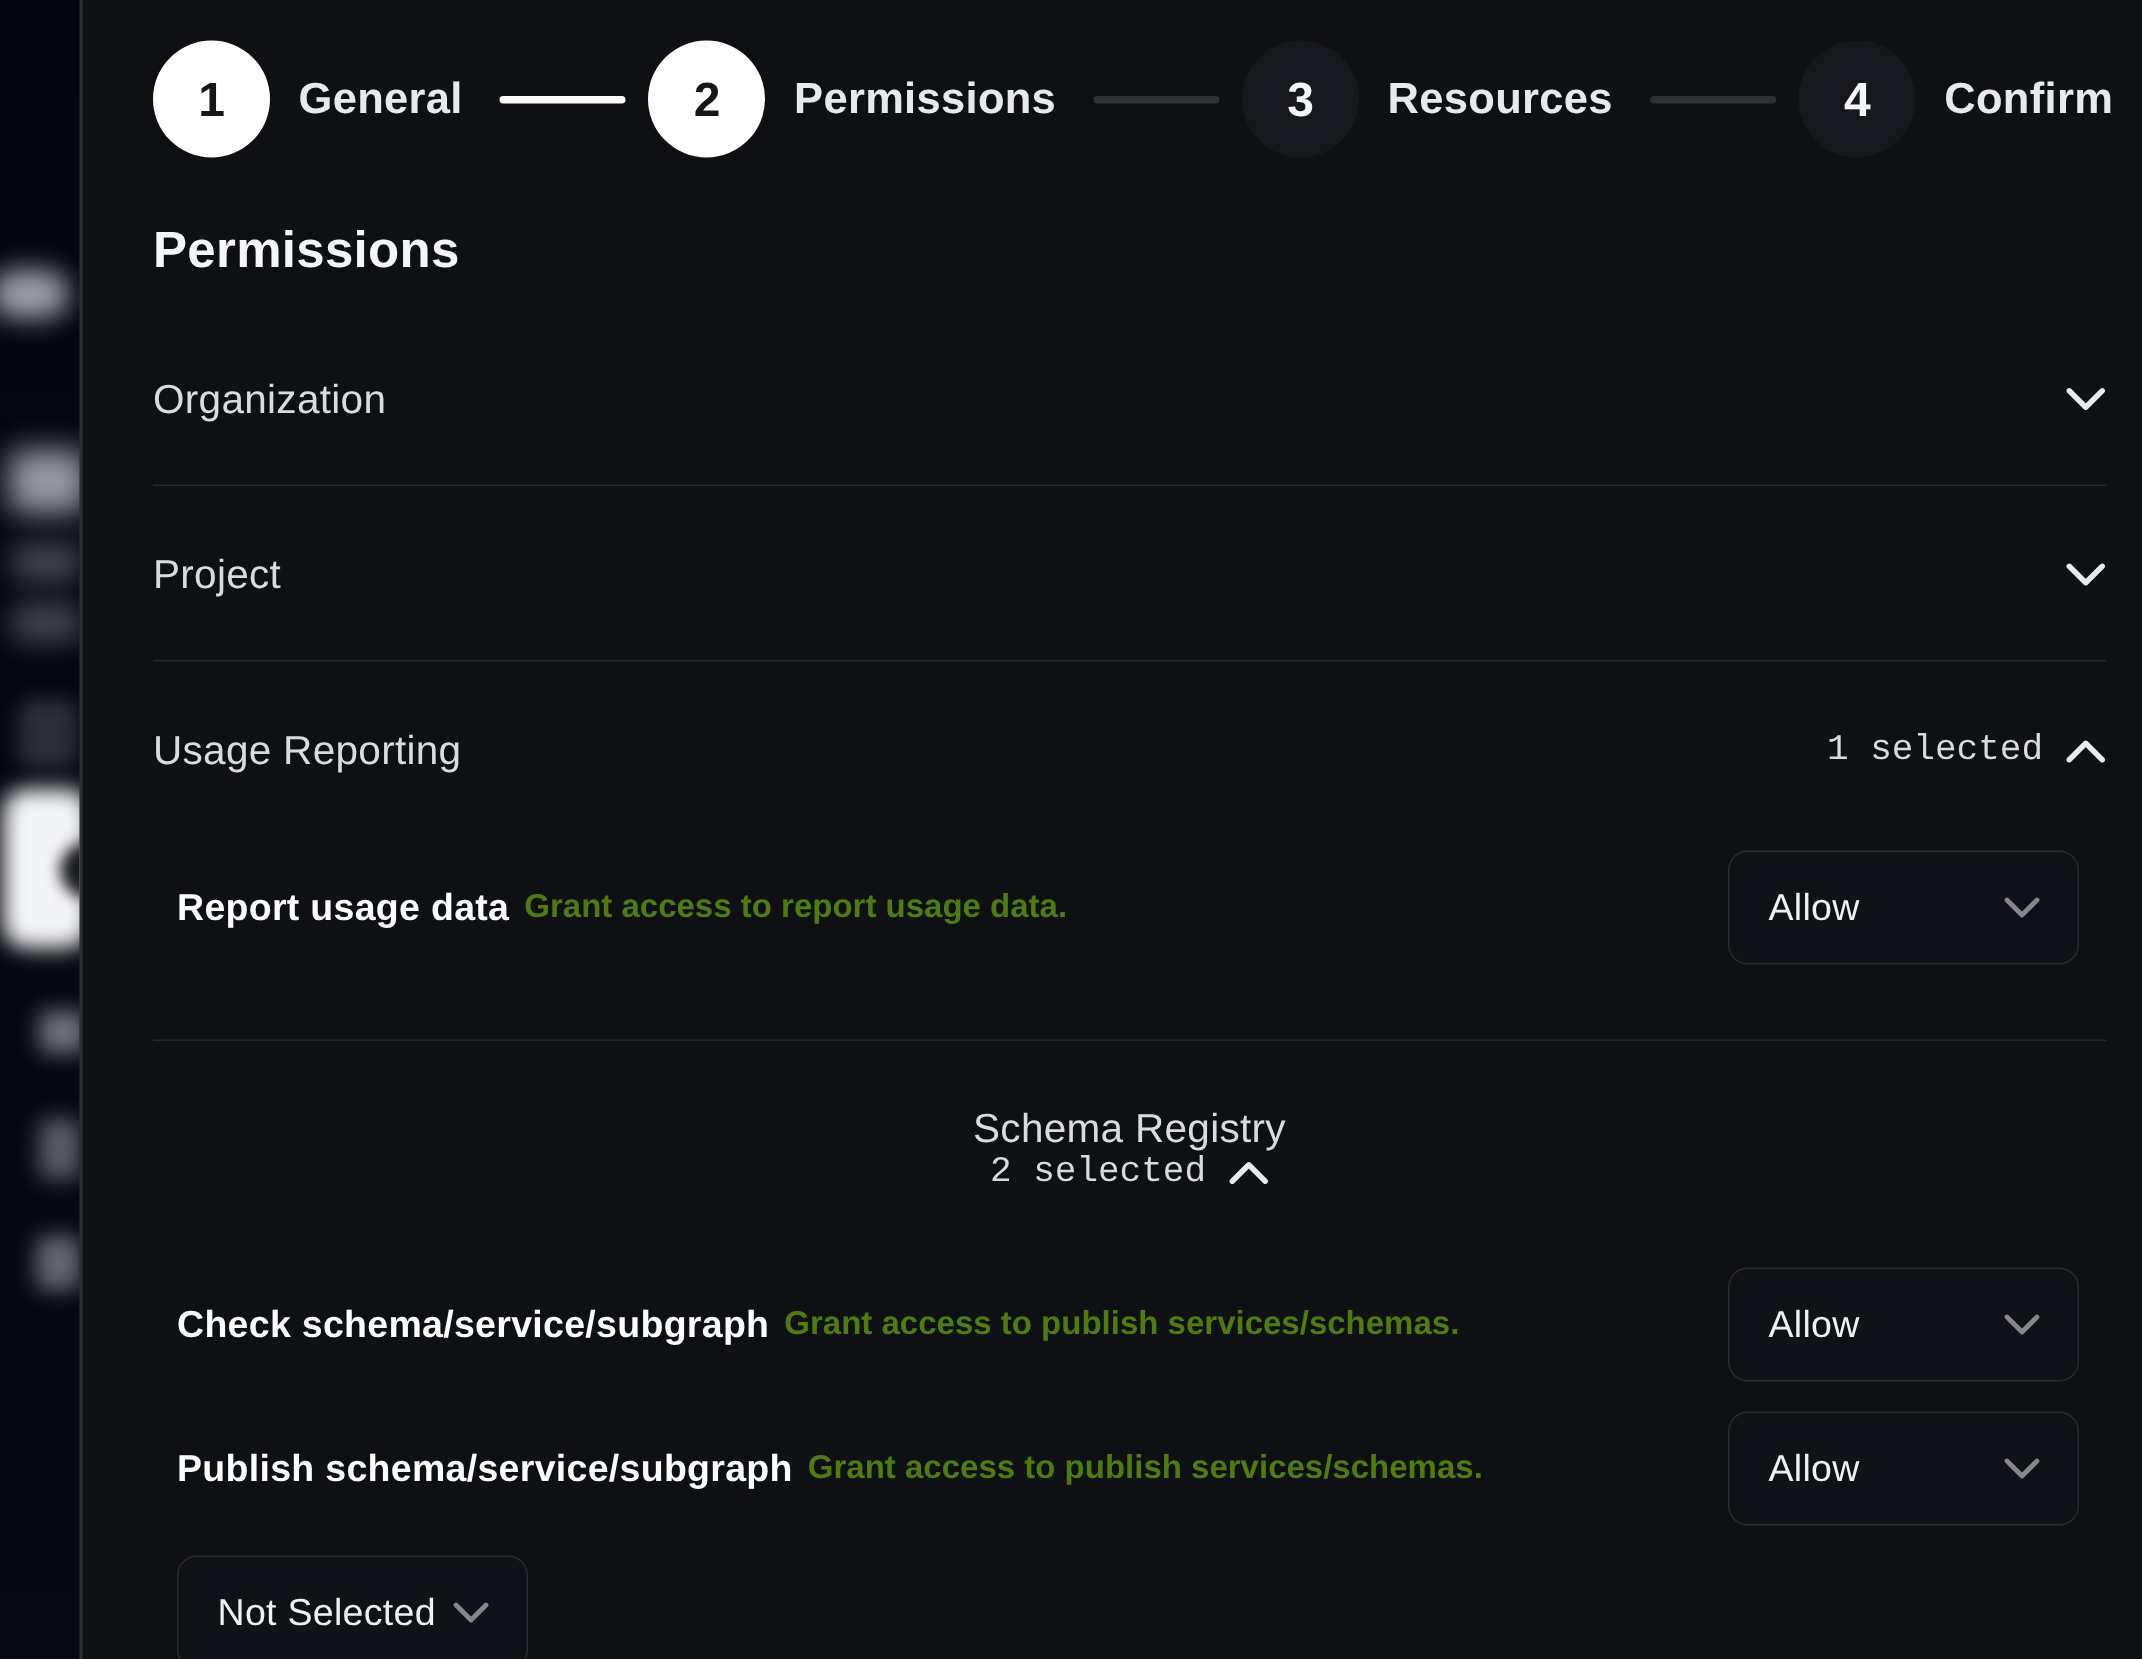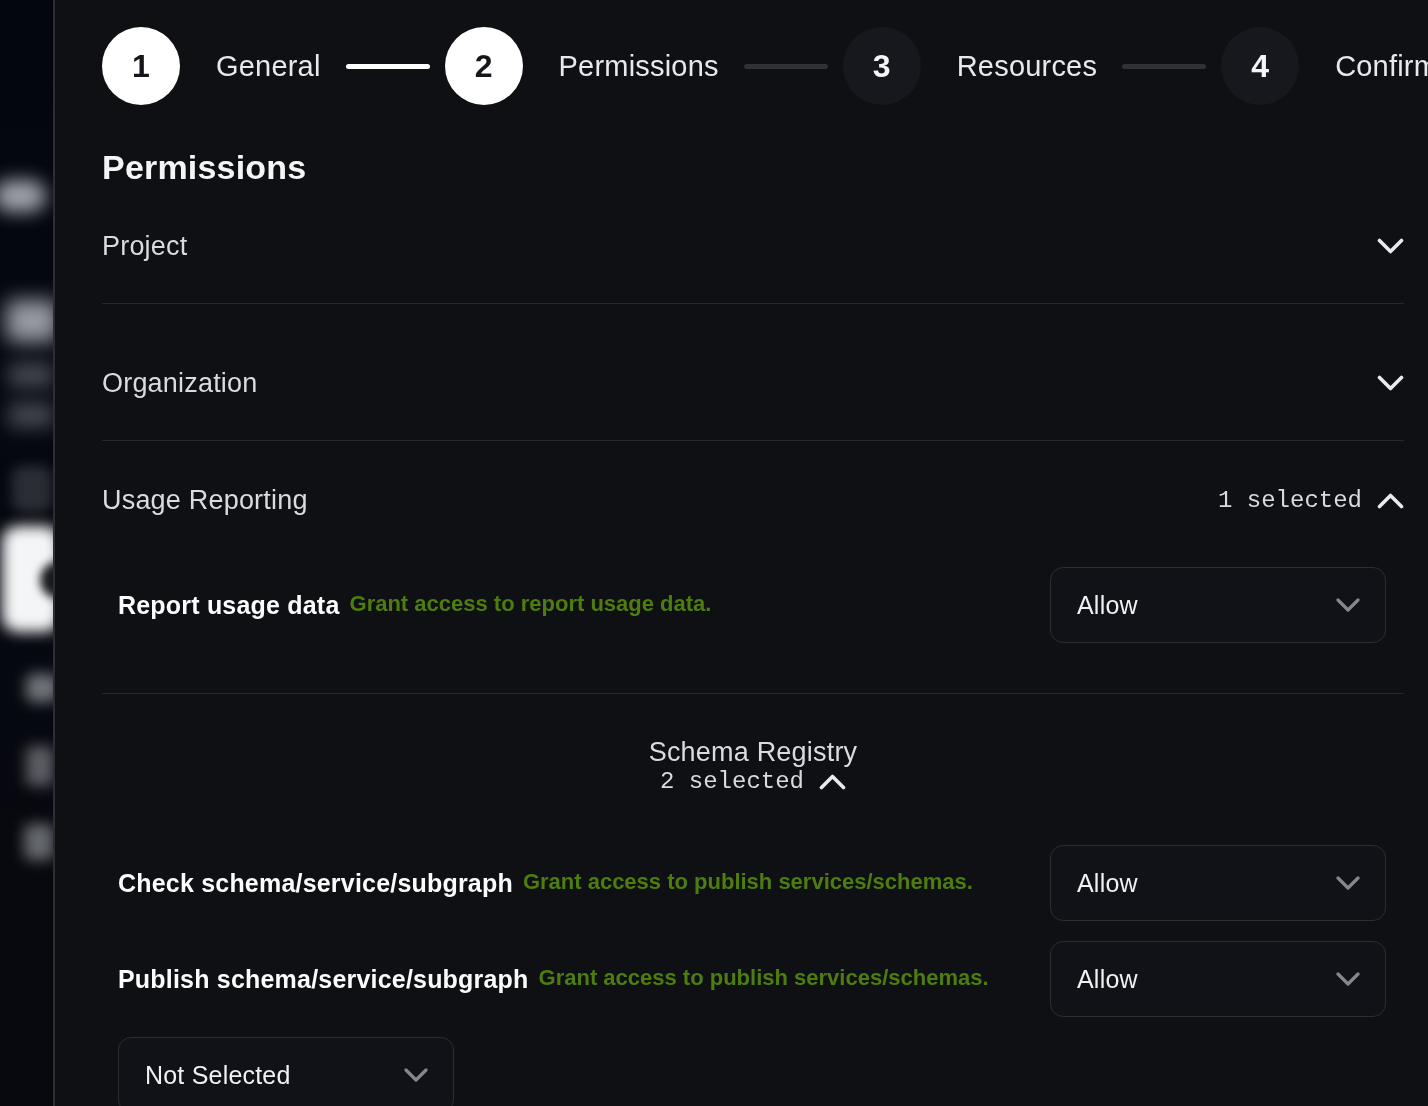--- a/index.html
+++ b/index.html
@@ -38,21 +38,21 @@
   
   .stepper { display: flex; align-items: center; margin-top: 27px; height: 78px; }
   .step { display: flex; align-items: center; flex: 0 0 auto; }
   .step-circle {
     width: 78px; height: 78px; border-radius: 50%;
     display: flex; align-items: center; justify-content: center;
     font-size: 32px; font-weight: 600;
   }
   .step-circle.done, .step-circle.active { background: #ffffff; color: #15161a; }
   .step-circle.upcoming { background: #17181d; color: #f4f5f8; }
-  .step-label { margin-left: 36px; font-size: 29px; font-weight: 400; color: #e7e9ed; letter-spacing: .2px; }
+  .step-label { margin-left: 19px; font-size: 29px; font-weight: 700; color: #e7e9ed; letter-spacing: .2px; }
   .connector { height: 5px; width: 84px; border-radius: 3px; margin: 0 15px 0 25px; flex: 0 0 auto; }
   .connector.done { background: #ffffff; }
   .connector.todo { background: #303136; }
 
   
   .page-title { margin: 42px 0 0 0; font-size: 34px; line-height: 40px; font-weight: 700; color: #f4f5f7; letter-spacing: .2px; }
 
   
   .section-header {
     display: flex; align-items: center; justify-content: space-between;
@@ -73,21 +73,21 @@
   .perm-row {
     display: flex; align-items: center; justify-content: space-between;
     margin-left: 16px; margin-right: 18px; height: 76px;
   }
   .perm-row + .perm-row { margin-top: 20px; }
   .perm-text { display: flex; flex-direction: row; justify-content: center; gap: 10px; }
   .perm-name { font-size: 25px; font-weight: 700; color: #fbfcfd; letter-spacing: .2px; }
   .perm-desc { font-size: 22px; color: #4d7c0f; font-weight: bold; }
 
   .dropdown {
-    width: 336px; height: 76px; flex: 0 0 auto;
+    width: 234px; height: 76px; flex: 0 0 auto;
     background: #111217;
     border: 1.5px solid #2c2d32;
     border-radius: 13px;
     display: flex; align-items: center; justify-content: space-between;
     padding: 0 25px 0 26px;
     cursor: pointer;
   }
   .dropdown-value { font-size: 25px; color: #eef0f3; letter-spacing: .2px; }
   .chev { flex: 0 0 auto; }
 </style>
@@ -126,35 +126,35 @@
     </div>
     <div class="connector todo"></div>
     <div class="step">
       <div class="step-circle upcoming">4</div>
       <div class="step-label">Confirm</div>
     </div>
   </div>
 
   <h1 class="page-title">Permissions</h1>
 
+  <div class="section sec1">
+    <div class="section-header">
+      <div class="section-title">Organization</div>
+      <div class="header-right">
+        <svg class="chev" width="27" height="17" viewBox="0 0 27 17">
+          <path d="M2.5 2.5 L13.5 13.5 L24.5 2.5" stroke="#e8eaee" stroke-width="3.6" fill="none" stroke-linecap="round" stroke-linejoin="round"></path>
+        </svg>
+      </div>
+    </div>
+    <div class="divider"></div>
+  </div>
+
   <div class="section sec2">
     <div class="section-header">
       <div class="section-title">Project</div>
-      <div class="header-right">
-        <svg class="chev" width="27" height="17" viewBox="0 0 27 17">
-          <path d="M2.5 2.5 L13.5 13.5 L24.5 2.5" stroke="#e8eaee" stroke-width="3.6" fill="none" stroke-linecap="round" stroke-linejoin="round"></path>
-        </svg>
-      </div>
-    </div>
-    <div class="divider"></div>
-  </div>
-
-  <div class="section sec1">
-    <div class="section-header">
-      <div class="section-title">Organization</div>
       <div class="header-right">
         <svg class="chev" width="27" height="17" viewBox="0 0 27 17">
           <path d="M2.5 2.5 L13.5 13.5 L24.5 2.5" stroke="#e8eaee" stroke-width="3.6" fill="none" stroke-linecap="round" stroke-linejoin="round"></path>
         </svg>
       </div>
     </div>
     <div class="divider"></div>
   </div>
 
   <div class="section sec3">

